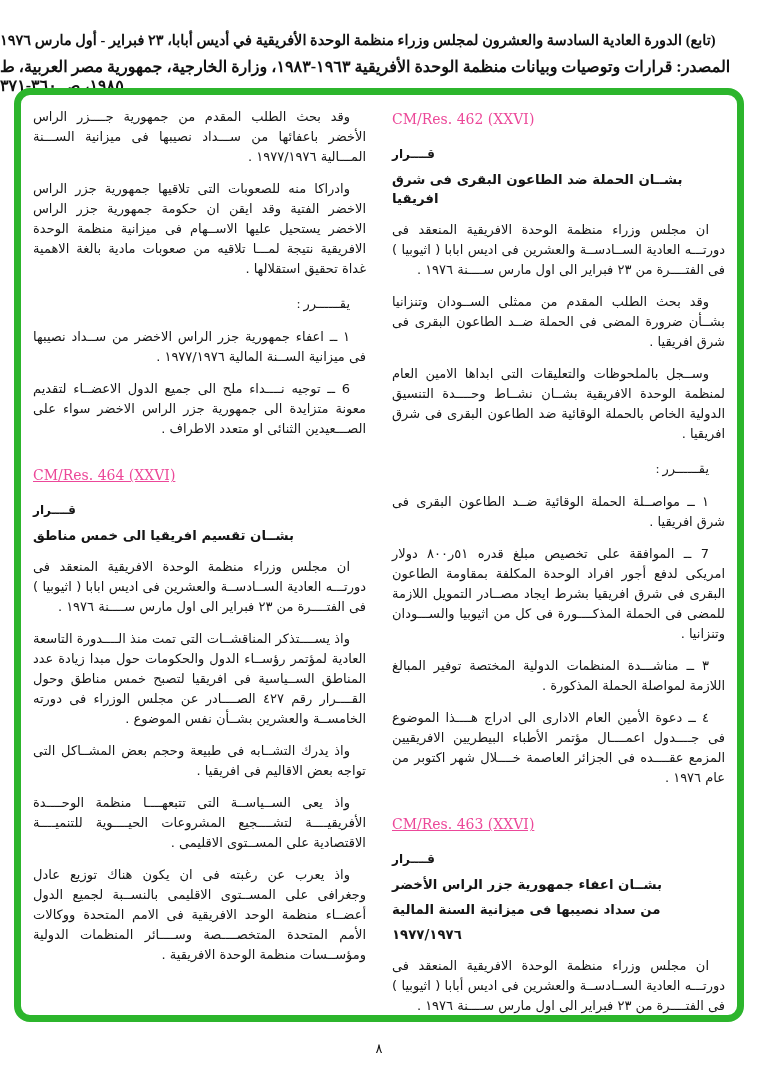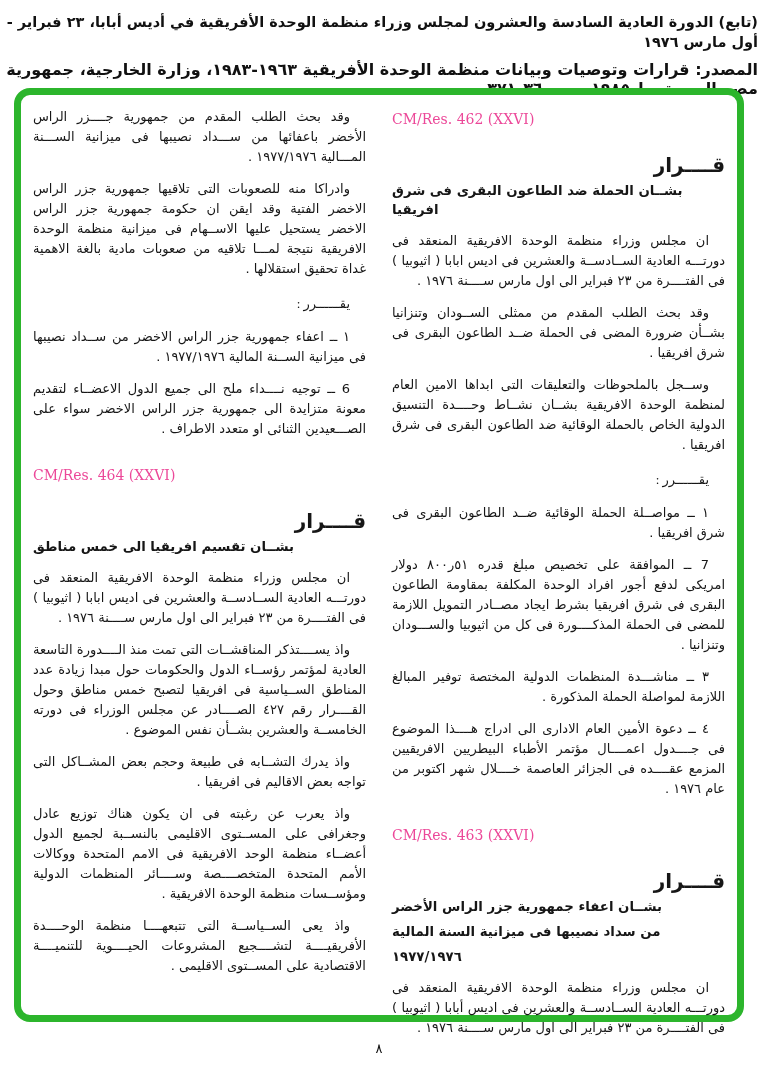--- a/index.html
+++ b/index.html
@@ -1,41 +1,41 @@
 <!DOCTYPE html>
 <html lang="ar"><head>
 <meta charset="utf-8">
 <style>
   html,body { margin:0; padding:0; }
   body {
     width:758px; height:1078px; background:#ffffff; position:relative;
     font-family:"DejaVu Sans", sans-serif; color:#141414;
     -webkit-font-smoothing:antialiased;
   }
-  .header { direction:rtl; text-align:right; padding-top:12px; }
+  .header { direction:rtl; text-align:left; padding-top:30px;font-family:Liberation Serif, serif; }
   .header-line1 { font-weight:bold; font-size:14.5px; line-height:1.4; color:#111; }
   .header-line2 { font-weight:bold; font-size:16px; margin-top:7px; color:#111; }
 
   .content-box {
     position:absolute; top:88px; left:14px; width:730px; height:934px;
     box-sizing:border-box; border:7px solid #2cb52c; border-radius:16px;
     background:#ffffff; padding:0 12px;
   }
   .cols { display:flex; direction:rtl; gap:26px; height:100%; }
   .col {
     flex:1; direction:rtl; font-size:13px; line-height:20px;
     text-align:justify; color:#161616;
   }
   .resnum {
     direction:ltr; text-align:left; font-family:"DejaVu Serif", serif;
     font-size:14px; margin-top:14px; color:#ec4899;
   }
-  .gap-lg { margin-top:26px; }
+  .gap-lg { margin-top:26px;text-decoration:underline; }
   .res-heading {
-    text-align:right; font-weight:bold; font-size:20px; margin-top:26px;
+    text-align:left; font-weight:bold; font-size:12px; margin-top:15px;
   }
   .res-subject {
     text-align:left; font-weight:bold; font-size:13.3px; margin-top:6px; line-height:19px;
   }
   .para, .item { margin:12px 0 0 0; text-indent:16px; }
   .decides { margin-top:15px; text-indent:16px;font-family:Liberation Serif, serif; }
   .page-number {
     position:absolute; bottom:22px; left:0; width:100%;
     text-align:center; font-size:13px; color:#111;
   }
@@ -76,20 +76,20 @@
       <p class="para">وادراكا منه للصعوبات التى تلاقيها جمهورية جزر الراس الاخضر الفتية وقد ايقن ان حكومة جمهورية جزر الراس الاخضر يستحيل عليها الاســهام فى ميزانية منظمة الوحدة الافريقية نتيجة لمـــا تلاقيه من صعوبات مادية بالغة الاهمية غداة تحقيق استقلالها .</p>
       <p class="decides">يقــــــرر :</p>
       <p class="item">١ ــ اعفاء جمهورية جزر الراس الاخضر من ســداد نصيبها فى ميزانية الســنة المالية ١٩٧٧/١٩٧٦ .</p>
       <p class="item">6 ــ توجيه نــــداء ملح الى جميع الدول الاعضــاء لتقديم معونة متزايدة الى جمهورية جزر الراس الاخضر سواء على الصـــعيدين الثنائى او متعدد الاطراف .</p>
       <div class="resnum gap-lg">CM/Res. 464 (XXVI)</div>
       <div class="res-heading">قــــرار</div>
       <div class="res-subject">بشــان تقسيم افريقيا الى خمس مناطق</div>
       <p class="para">ان مجلس وزراء منظمة الوحدة الافريقية المنعقد فى دورتـــه العادية الســادســة والعشرين فى اديس ابابا ( اثيوبيا ) فى الفتــــرة من ٢٣ فبراير الى اول مارس ســــنة ١٩٧٦ .</p>
       <p class="para">واذ يســــتذكر المناقشــات التى تمت منذ الــــدورة التاسعة العادية لمؤتمر رؤســاء الدول والحكومات حول مبدا زيادة عدد المناطق الســياسية فى افريقيا لتصبح خمس مناطق وحول القــــرار رقم ٤٢٧ الصــــادر عن مجلس الوزراء فى دورته الخامســة والعشرين بشــأن نفس الموضوع .</p>
       <p class="para">واذ يدرك التشــابه فى طبيعة وحجم بعض المشــاكل التى تواجه بعض الاقاليم فى افريقيا .</p>
+      <p class="para">واذ يعى الســياســة التى تتبعهــــا منظمة الوحــــدة الأفريقيــــة لتشــــجيع المشروعات الحيــــوية للتنميــــة الاقتصادية على المســتوى الاقليمى .</p>
       <p class="para">واذ يعرب عن رغبته فى ان يكون هناك توزيع عادل وجغرافى على المســتوى الاقليمى بالنســبة لجميع الدول أعضــاء منظمة الوحد الافريقية فى الامم المتحدة ووكالات الأمم المتحدة المتخصــــصة وســــائر المنظمات الدولية ومؤســسات منظمة الوحدة الافريقية .</p>
-      <p class="para">واذ يعى الســياســة التى تتبعهــــا منظمة الوحــــدة الأفريقيــــة لتشــــجيع المشروعات الحيــــوية للتنميــــة الاقتصادية على المســتوى الاقليمى .</p>
     </div>
 
   </div>
 </div>
 
 <div class="page-number">٨</div>
 
 </body></html>

